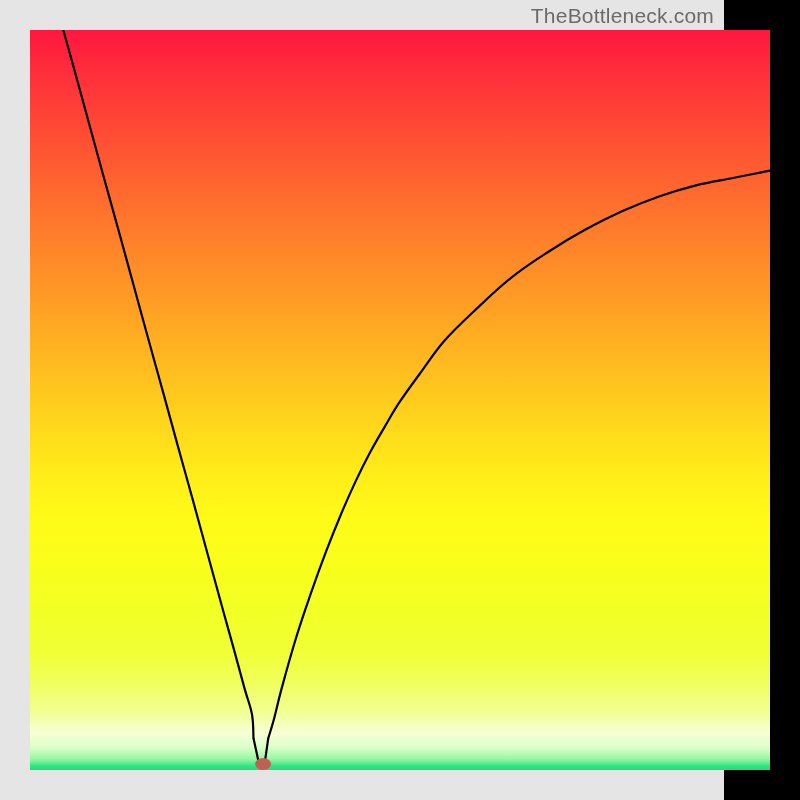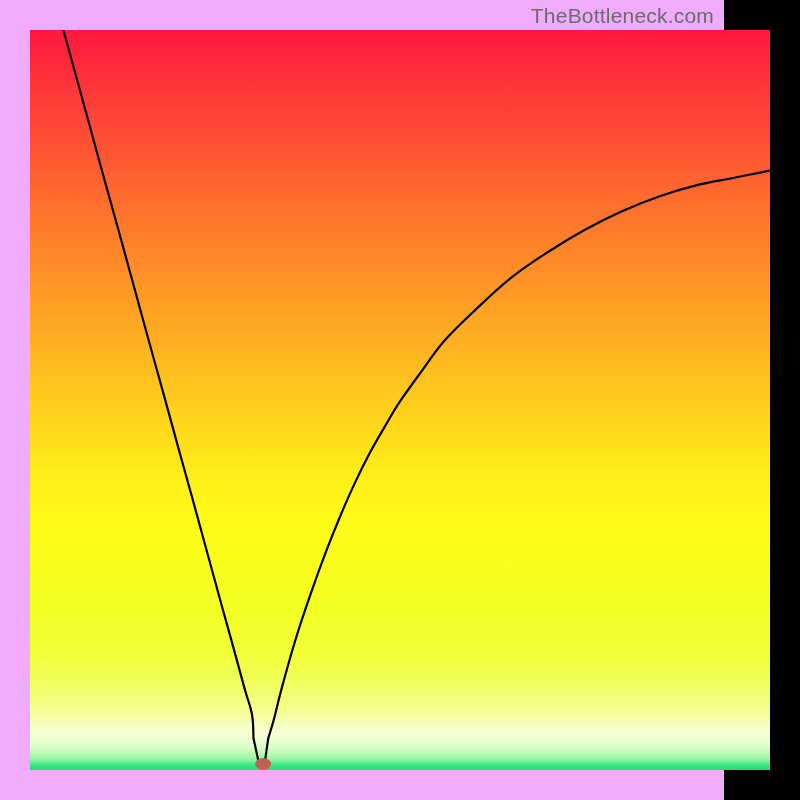--- a/index.html
+++ b/index.html
@@ -10,21 +10,21 @@
     background: #000;
     overflow: hidden;
     font-family: Arial, Helvetica, sans-serif;
   }
   .frame {
     position: absolute;
     top: 0;
     left: 0;
     width: 724px;
     height: 800px;
-    background: #f0abfc;
+    background: #e5e5e5;
   }
   .plot-area {
     position: absolute;
     top: 30px;
     left: 30px;
     width: 740px;
     height: 740px;
     overflow: hidden;
   }
   .gradient {

